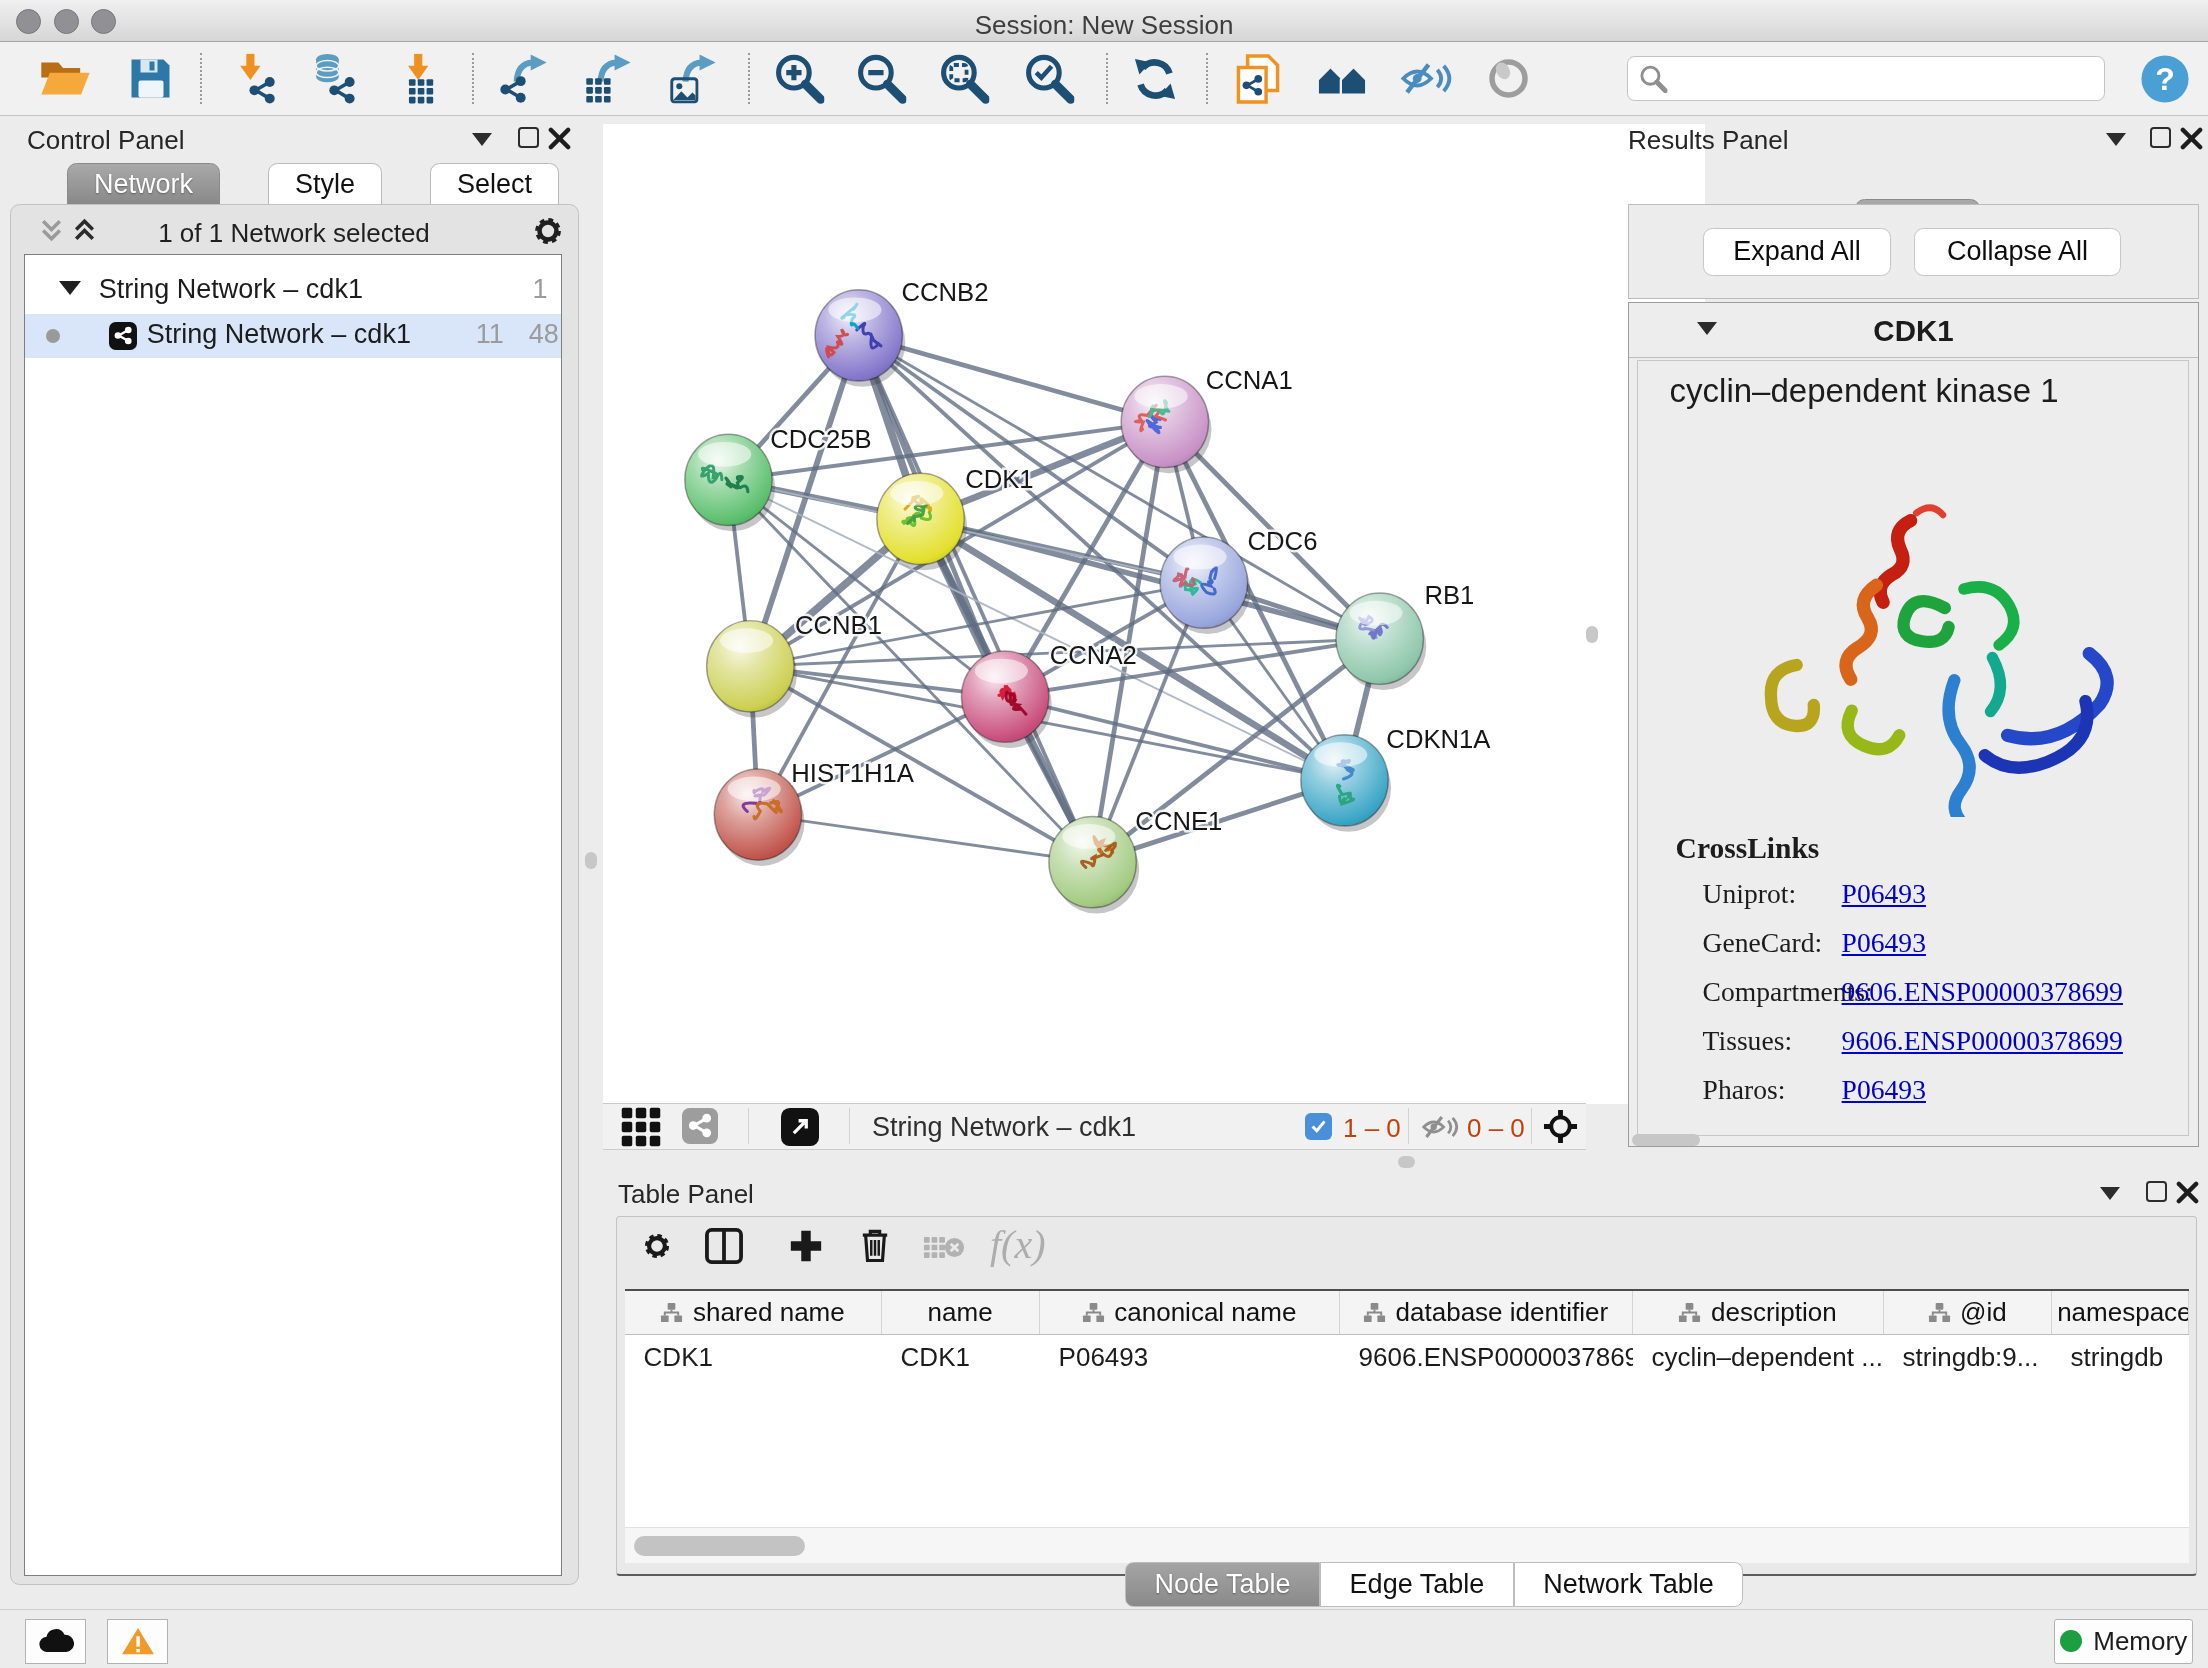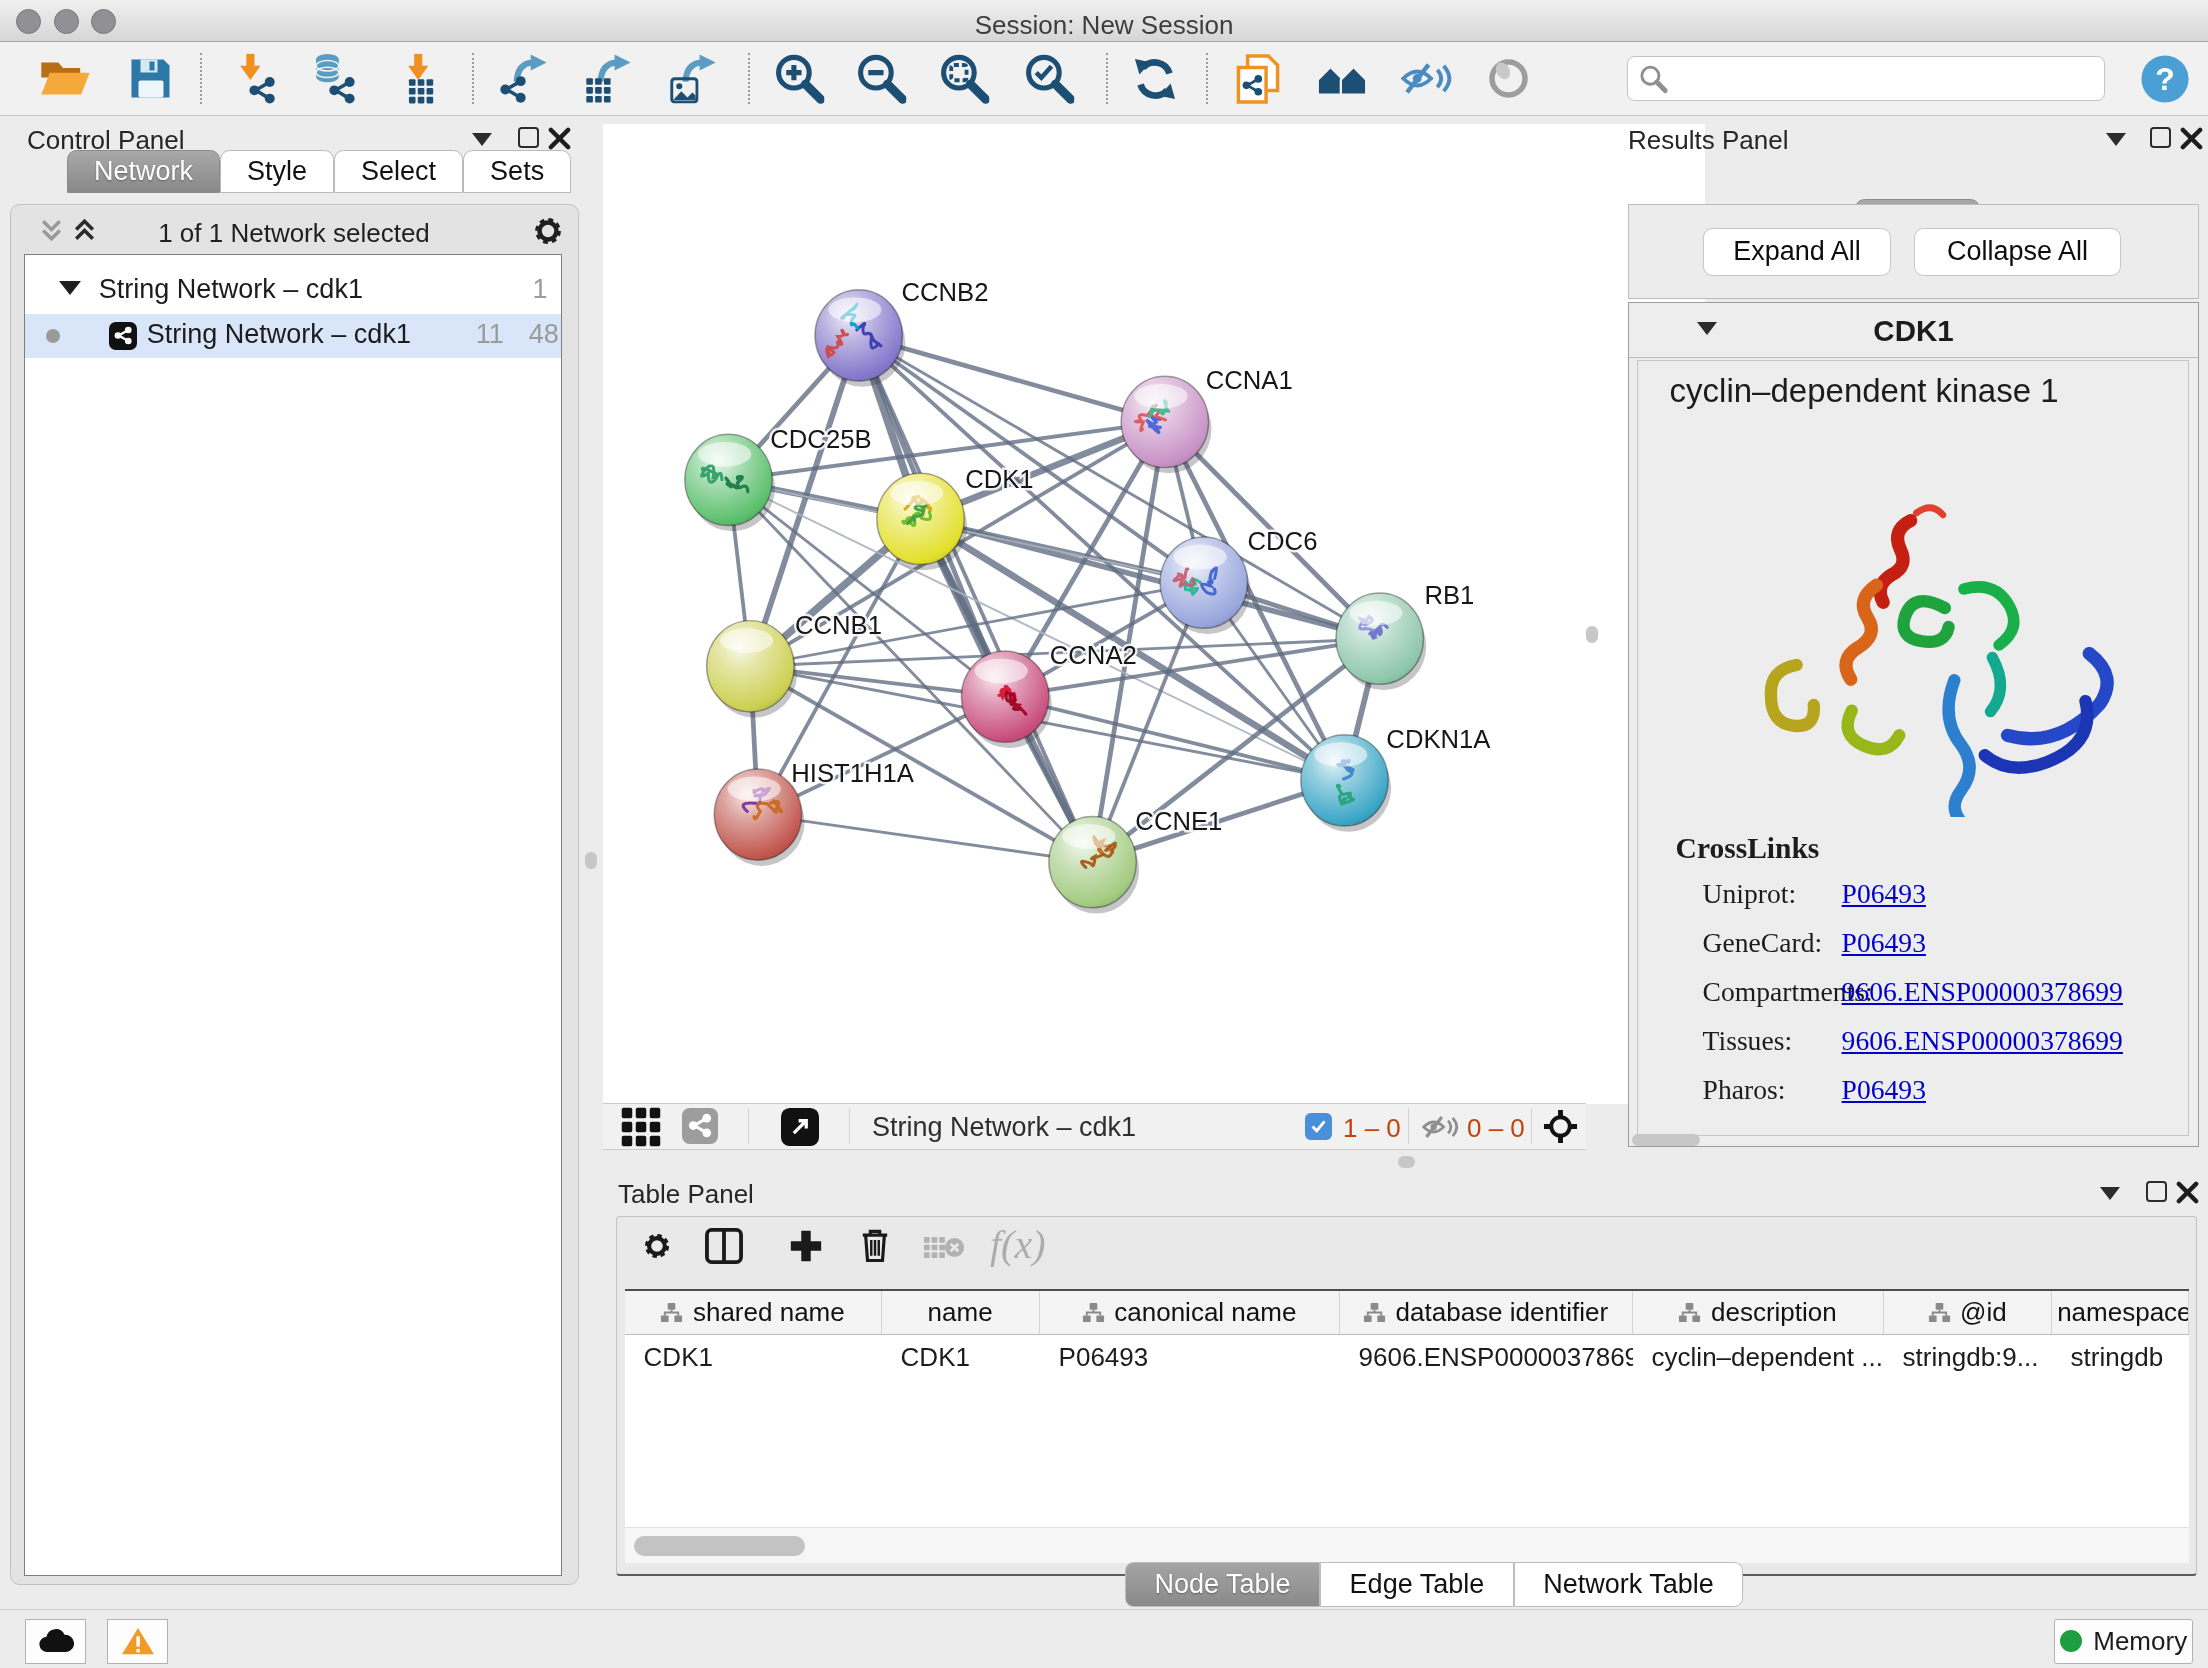--- a/index.html
+++ b/index.html
@@ -31,21 +31,21 @@
     border-top:13.3px solid #2c2c2c; display:inline-block; }
   .ph-float { width:21px; height:21px; border:2.9px solid #2c2c2c; border-radius:3.8px; display:inline-block; }
 
   .tab { height:43px; line-height:41px; padding:0 26px; font-size:27px; background:#fff;
     border:1px solid #b9b9b9; border-radius:9.5px 9.5px 0 0; color:#111; }
   .tab.selected { background:linear-gradient(#a9a9a9,#888888); color:#fff;
     text-shadow:0 1px 1.9px rgba(0,0,0,.35); border-color:#8a8a8a; }
 
   
   #cp-title { left:27px; top:125px; }
-  #cp-tabs { left:67px; top:150px; display:flex; }
+  #cp-tabs { left:67px; top:163px; display:flex;gap:48px; }
   #cp-body { left:9.5px; top:204px; width:569px; height:1381px; background:#e3e3e3;
     border:1.9px solid #c2c2c2; border-radius:9.5px; }
   #cp-bar { position:absolute; left:0; top:0; width:100%; height:49px; }
   #cp-sel-label { position:absolute; width:100%; text-align:center; top:13.3px; font-size:26px; color:#1f1f1f; }
   #cp-tree { position:absolute; left:13.3px; top:49px; width:538px; height:1322px;
     background:#fff; border:1.9px solid #7e7e7e; }
   .tree-row { position:absolute; left:0; width:100%; height:44px; font-size:27px; }
   .tree-count { position:absolute; color:#9b9b9b; font-size:27px; }
   .tri-down { width:0; height:0; border-left:11.4px solid transparent; border-right:11.4px solid transparent;
     border-top:14.3px solid #1f1f1f; }

